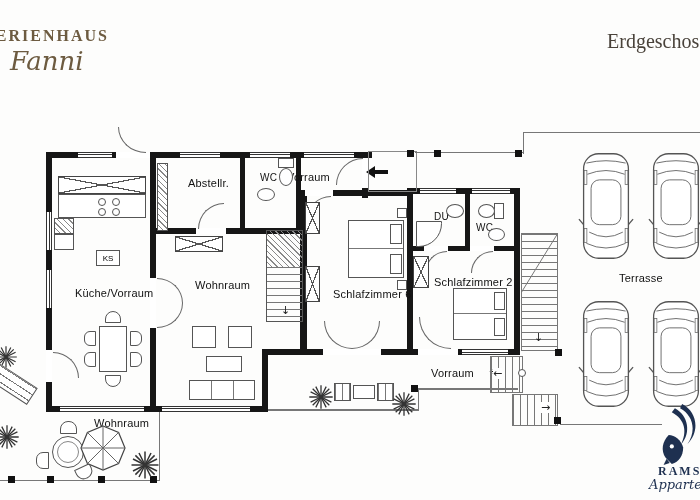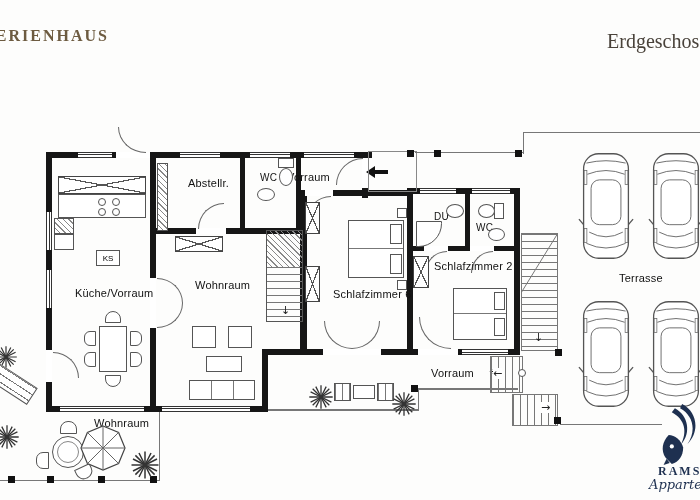--- a/index.html
+++ b/index.html
@@ -86,20 +86,21 @@
         <path d="M28 2 C42 9 46 28 33 41 C42 28 39 13 26 6 Z" fill="#1e3050"></path>
         <path d="M21 6 C34 13 37 30 27 41 C33 29 31 17 18 10 Z" fill="#1e3050"></path>
         <path d="M15 32 C9 38 7 47 12 54 L18 60 C25 58 29 52 29 44 C27 37 21 32 15 32 Z" fill="#1e3050"></path>
         <circle cx="18" cy="43" r="2" fill="#fff"></circle>
         <path d="M13 55 L10 61 L16 59 Z" fill="#1e3050"></path>
       </symbol>
     </defs>
   </svg>
 
   <div class="brand-top">FERIENHAUS</div>
+  <div class="brand-script">Fanni</div>
   <div class="floor-title">Erdgeschoss</div>
 
   <div class="wall" style="left:46px;top:152px;width:326px;height:6px"></div>
   <div class="wall" style="left:362px;top:152px;width:6px;height:46px"></div>
   <div class="wall" style="left:46px;top:152px;width:6px;height:260px"></div>
   <div class="wall" style="left:46px;top:406px;width:222px;height:6px"></div>
   <div class="wall" style="left:262px;top:352px;width:6px;height:60px"></div>
   <div class="wall" style="left:262px;top:349px;width:252px;height:6px"></div>
   <div class="wall" style="left:514px;top:188px;width:6px;height:167px"></div>
   <div class="wall" style="left:407px;top:188px;width:113px;height:6px"></div>
@@ -163,21 +164,21 @@
   <div class="thin" style="left:560px;top:424px;width:102px;height:1px"></div>
 
   <div class="room-label" style="left:188px;top:177px">Abstellr.</div>
   <div class="room-label small-label" style="left:260px;top:172px">WC</div>
   <div class="room-label" style="left:287px;top:171px">Vorraum</div>
   <div class="room-label" style="left:75px;top:287px">Küche/Vorraum</div>
   <div class="room-label" style="left:195px;top:279px">Wohnraum</div>
   <div class="room-label" style="left:333px;top:288px">Schlafzimmer 6</div>
   <div class="room-label small-label" style="left:434px;top:211px">DU</div>
   <div class="room-label small-label" style="left:476px;top:222px">WC</div>
-  <div class="room-label" style="left:434px;top:260px">Schlafzimmer 2</div>
+  <div class="room-label" style="left:434px;top:276px">Schlafzimmer 2</div>
   <div class="room-label" style="left:431px;top:367px">Vorraum</div>
   <div class="room-label" style="left:94px;top:417px">Wohnraum</div>
   <div class="room-label" style="left:619px;top:272px">Terrasse</div>
 
   <div class="xbox" style="left:58px;top:176px;width:88px;height:18px"></div>
   <div class="furn" style="left:58px;top:194px;width:88px;height:24px"></div>
   <div class="furn round" style="left:98px;top:198px;width:8px;height:8px"></div>
   <div class="furn round" style="left:112px;top:198px;width:8px;height:8px"></div>
   <div class="furn round" style="left:98px;top:208px;width:8px;height:8px"></div>
   <div class="furn round" style="left:112px;top:208px;width:8px;height:8px"></div>

